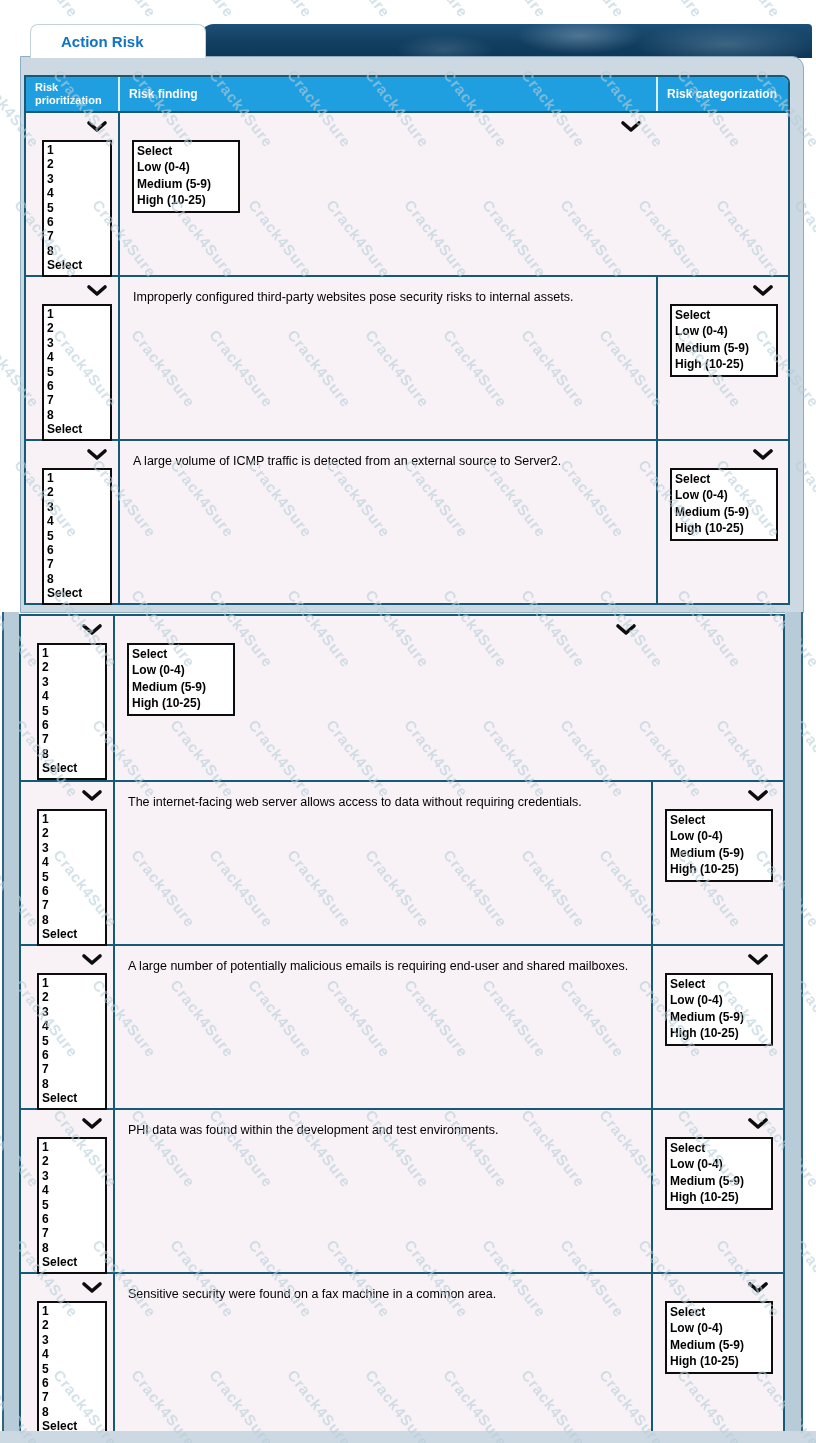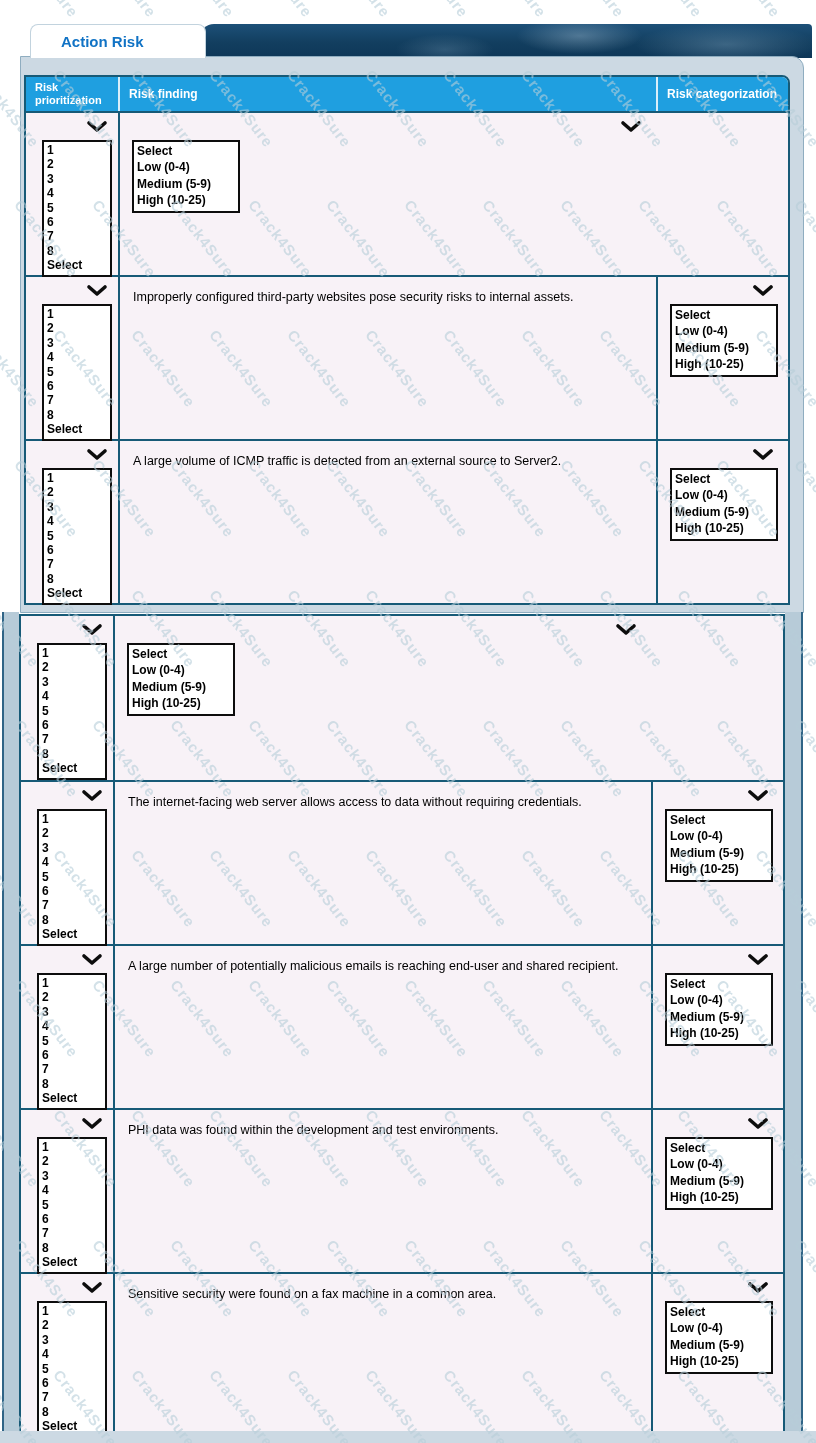--- a/index.html
+++ b/index.html
@@ -286,21 +286,21 @@
             <div class="opt">3</div>
             <div class="opt">4</div>
             <div class="opt">5</div>
             <div class="opt">6</div>
             <div class="opt">7</div>
             <div class="opt">8</div>
             <div class="opt">Select</div>
           </div>
     </div>
     <div class="cell mid">
-      <div class="finding">A large number of potentially malicious emails is reaching end-user and shared recipient.</div>
+      <div class="finding">A large number of potentially malicious emails is requiring end-user and shared mailboxes.</div>
     </div>
     <div class="cell right">
       <span class="chevron-btn">
         <svg width="22" height="14" viewBox="0 0 22 14">
           <polyline points="3,3 11,10 19,3" fill="none" stroke="#0d0d0d" stroke-width="3.6" stroke-linecap="round" stroke-linejoin="round"></polyline>
         </svg>
       </span>
       <div class="listbox">
             <div class="opt">Select</div>
             <div class="opt">Low (0-4)</div>

